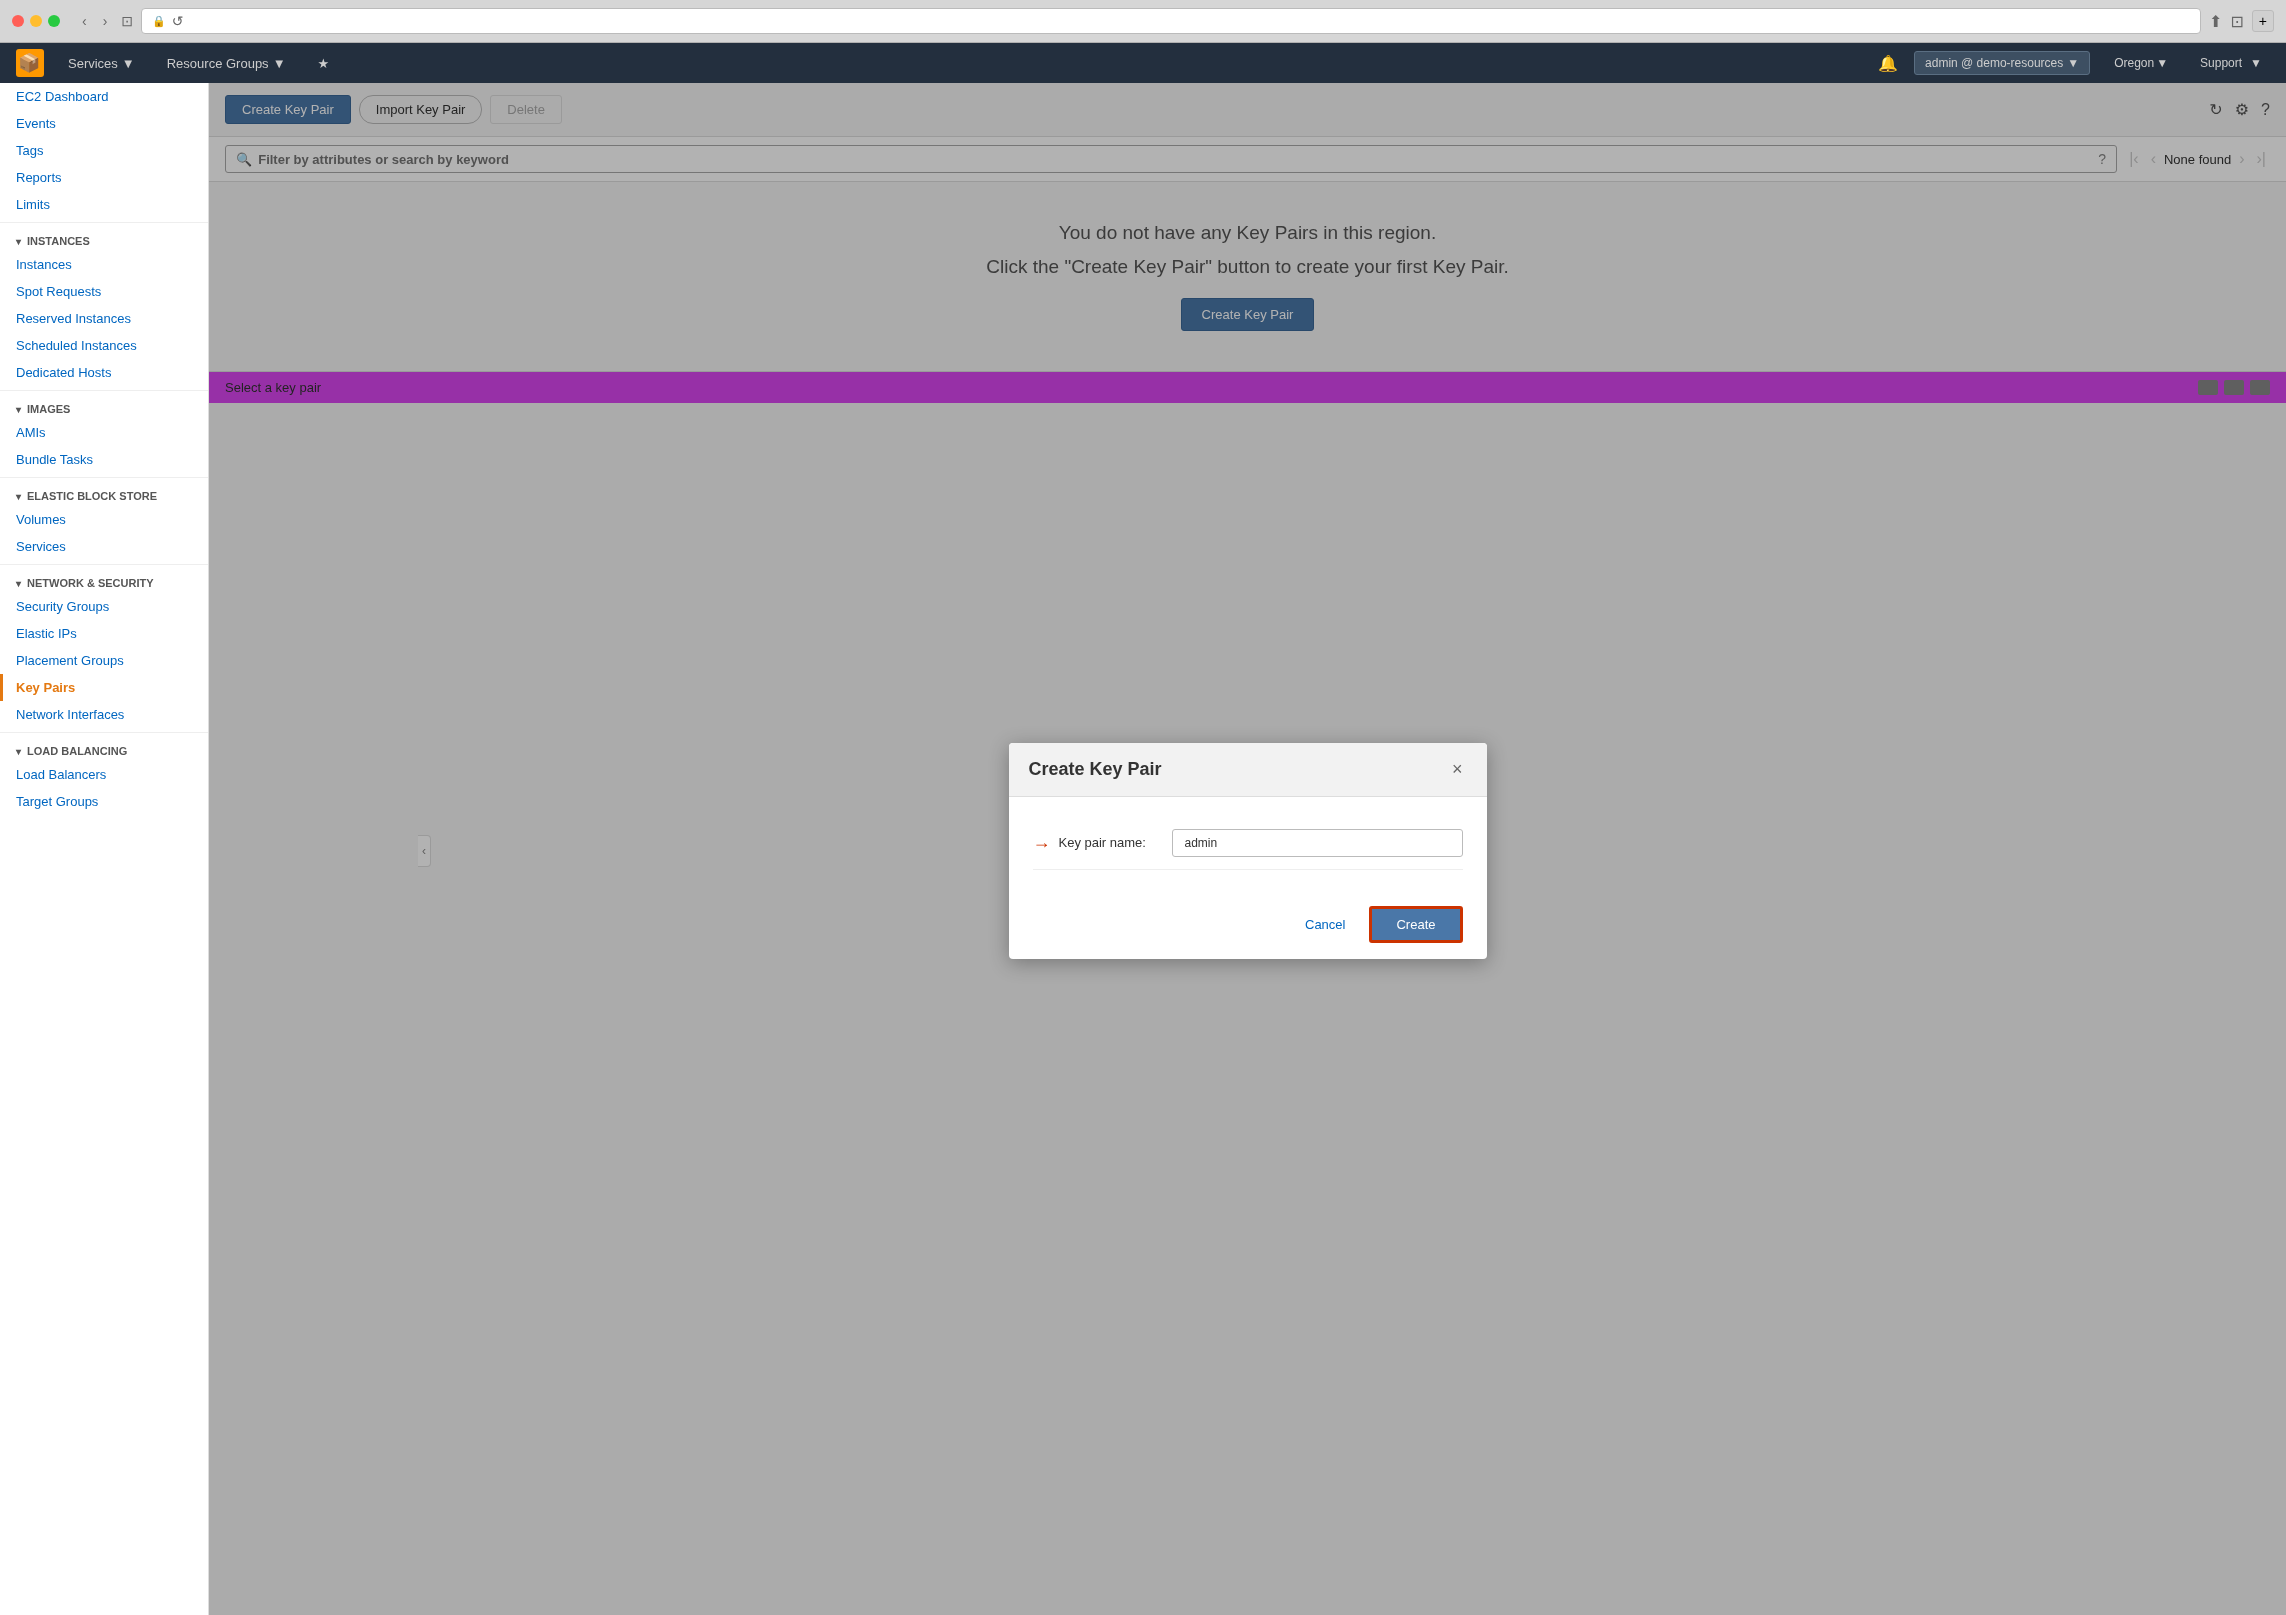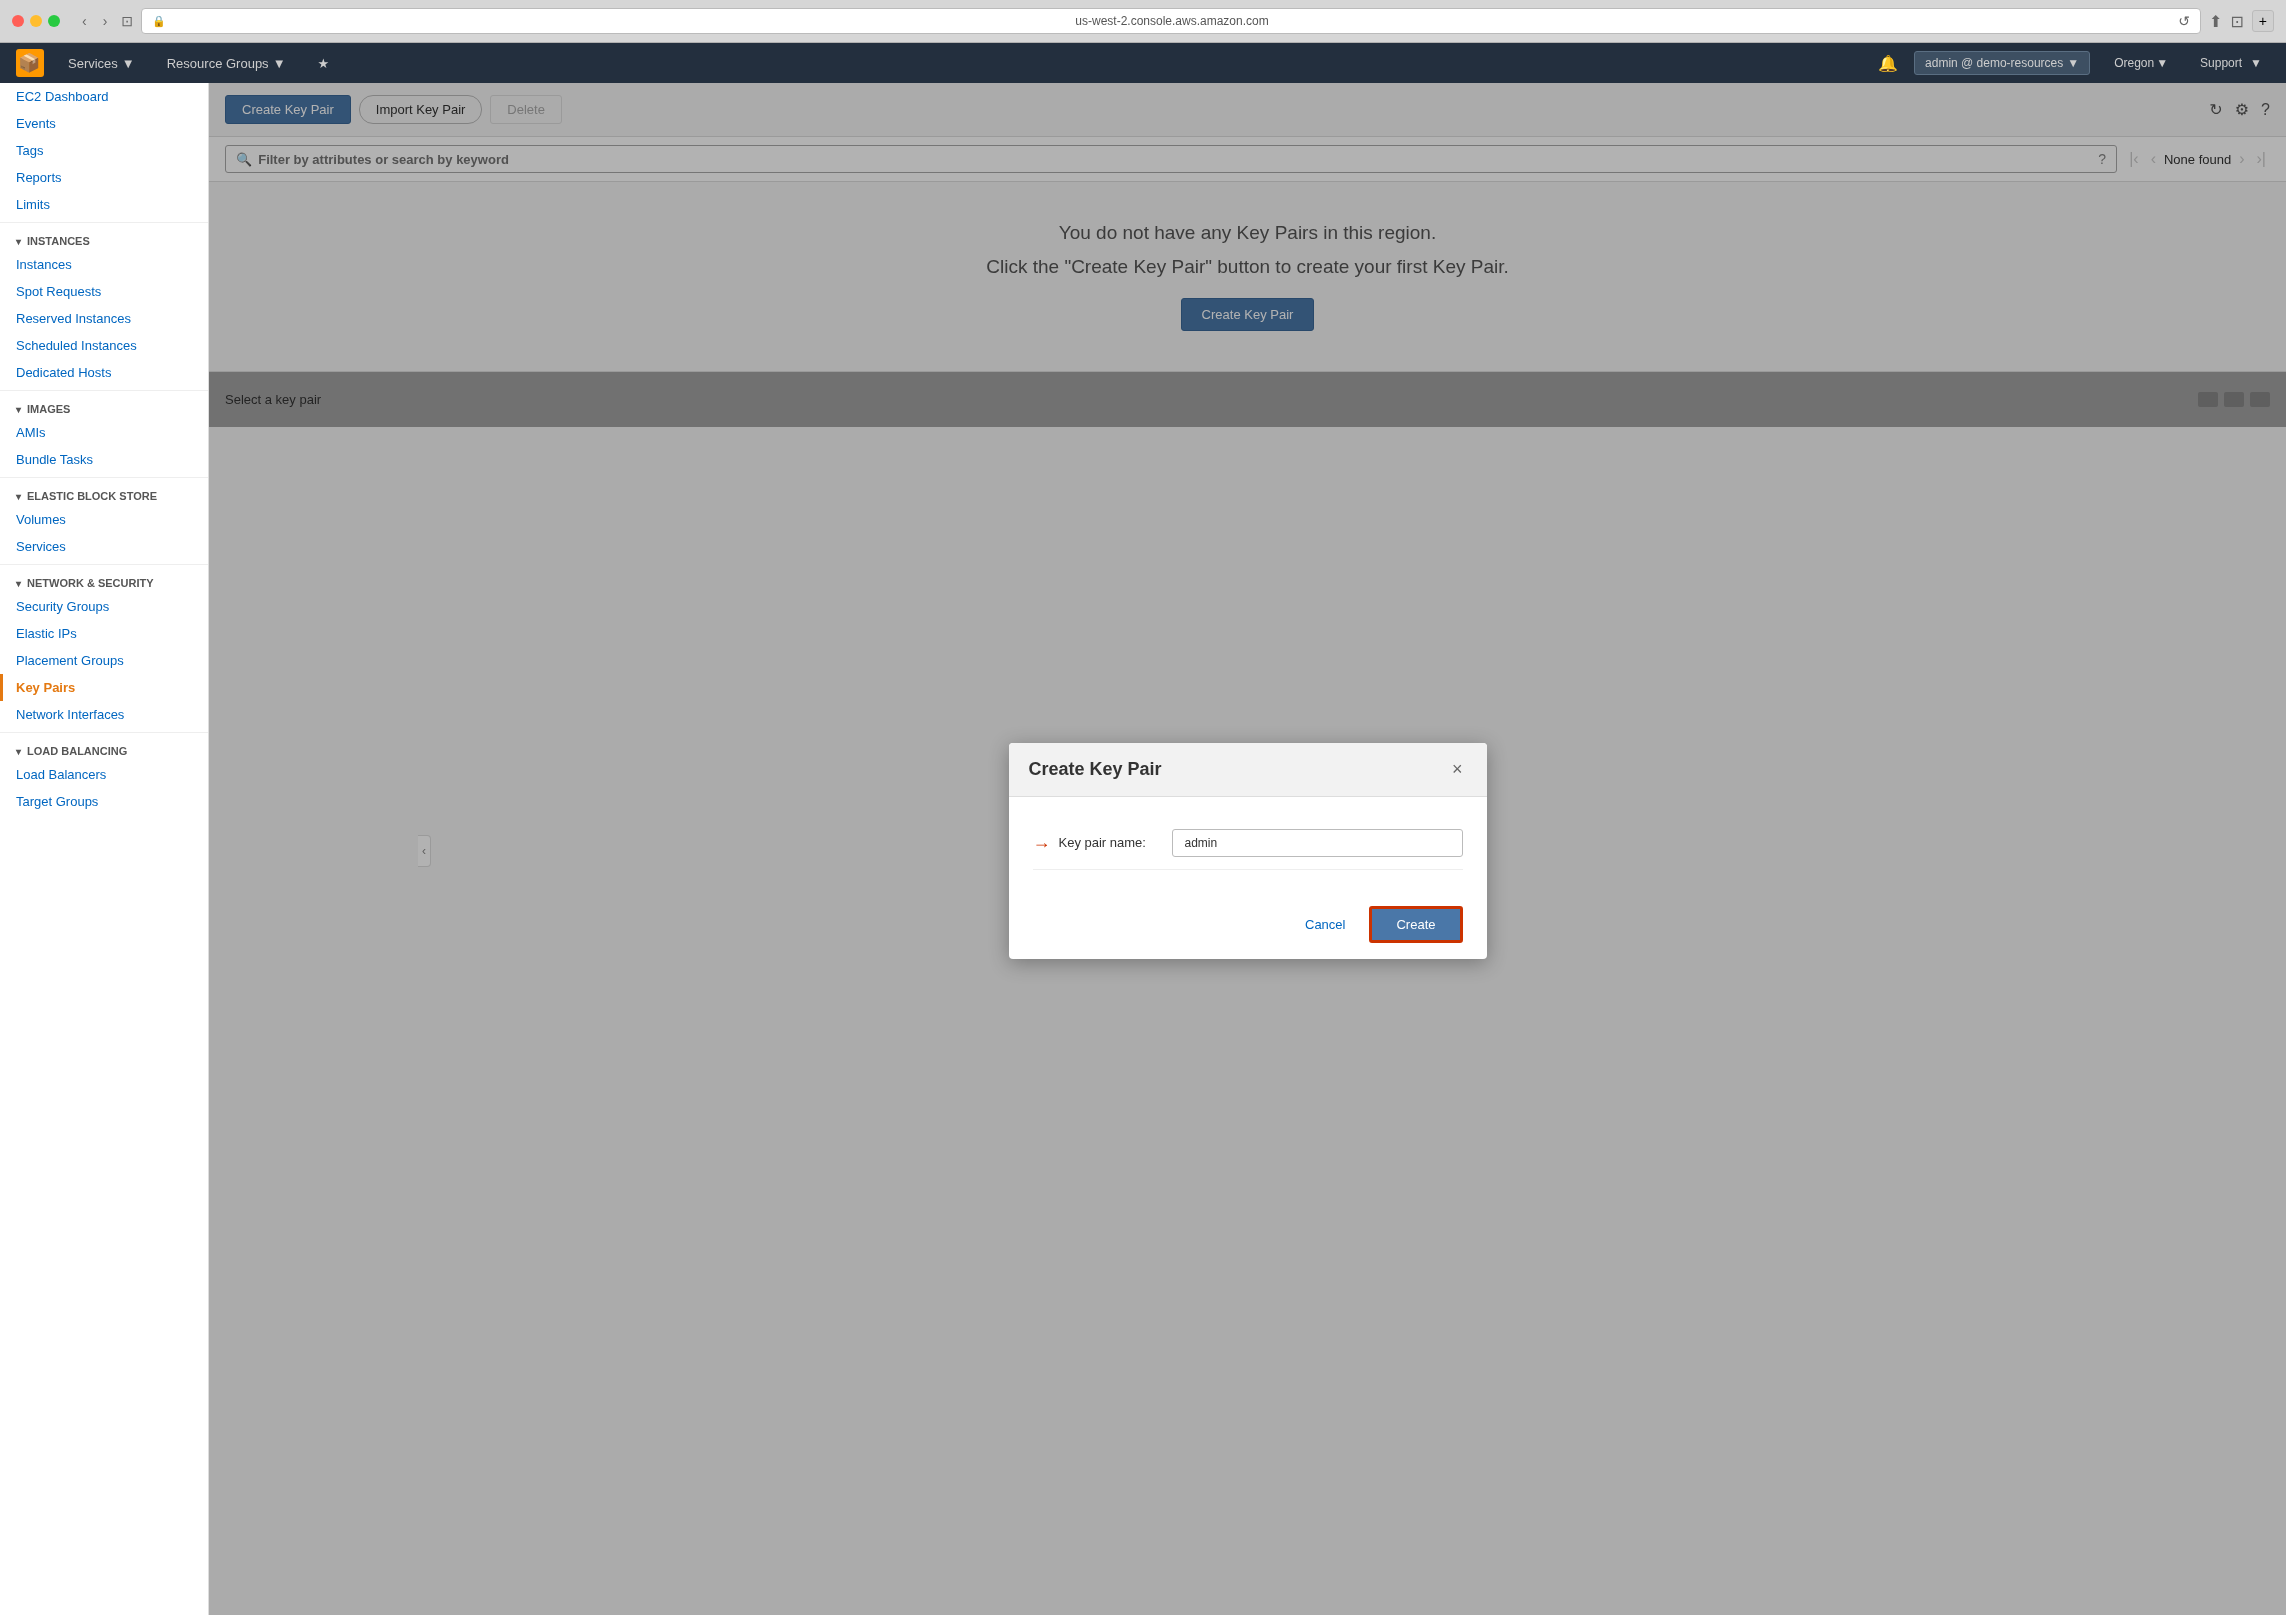--- a/index.html
+++ b/index.html
@@ -67,21 +67,21 @@
     .pagination { display: flex; align-items: center; gap: 4px; color: #333; font-size: 13px; white-space: nowrap; }
     .page-btn { background: none; border: none; color: #555; font-size: 16px; cursor: pointer; padding: 0 4px; }
     .page-btn:disabled { color: #ccc; }
 
     
     .empty-state { padding: 40px 20px; text-align: center; color: #555; }
     .empty-state p { margin-bottom: 12px; font-size: 19px; text-align: center; }
     .btn-create { background: #4a77a8; color: white; border: 1px solid #3a6898; border-radius: 3px; padding: 8px 20px; font-size: 13px; cursor: pointer; margin-top: 8px; }
 
     
-    .key-pair-section { background: #a3a3a3; border-top: 1px solid #ddd; padding: 20px 16px; display: flex; align-items: center; justify-content: space-between; }
+    .key-pair-section { background: #d946ef; border-top: 1px solid #ddd; padding: 8px 16px; display: flex; align-items: center; justify-content: space-between; }
     .key-pair-icons { display: flex; gap: 6px; }
     .kp-icon { width: 20px; height: 15px; background: #888; border-radius: 2px; cursor: pointer; }
 
     
     .modal-overlay { position: absolute; top: 0; left: 0; right: 0; bottom: 0; background: rgba(0,0,0,0.3); display: flex; align-items: center; justify-content: center; z-index: 100; }
     .modal { background: white; border-radius: 4px; box-shadow: 0 4px 20px rgba(0,0,0,0.3); width: 478px; overflow: hidden; }
     .modal-header { background: #f2f2f2; border-bottom: 1px solid #ddd; padding: 16px 20px; display: flex; align-items: center; justify-content: space-between; }
     .modal-title { font-size: 18px; font-weight: 600; color: #333; }
     .modal-close { background: none; border: none; font-size: 18px; color: #666; cursor: pointer; padding: 0 4px; }
     .modal-body { padding: 20px 24px; }
@@ -106,21 +106,20 @@
     <div class="traffic-light tl-yellow"></div>
     <div class="traffic-light tl-green"></div>
   </div>
   <div class="nav-btns">
     <button class="nav-btn">‹</button>
     <button class="nav-btn">›</button>
   </div>
   <button class="window-btn">⊡</button>
   <div class="url-bar">
     <span class="lock-icon">🔒</span>
-    <span class="url-bar-text">us-west-2.console.aws.amazon.com</span>
     <button class="refresh-btn">↺</button>
   </div>
   <div class="browser-actions">
     <button class="browser-action-btn">⬆</button>
     <button class="browser-action-btn">⊡</button>
     <button class="plus-btn">+</button>
   </div>
 </div>
 
 <div class="aws-nav">

